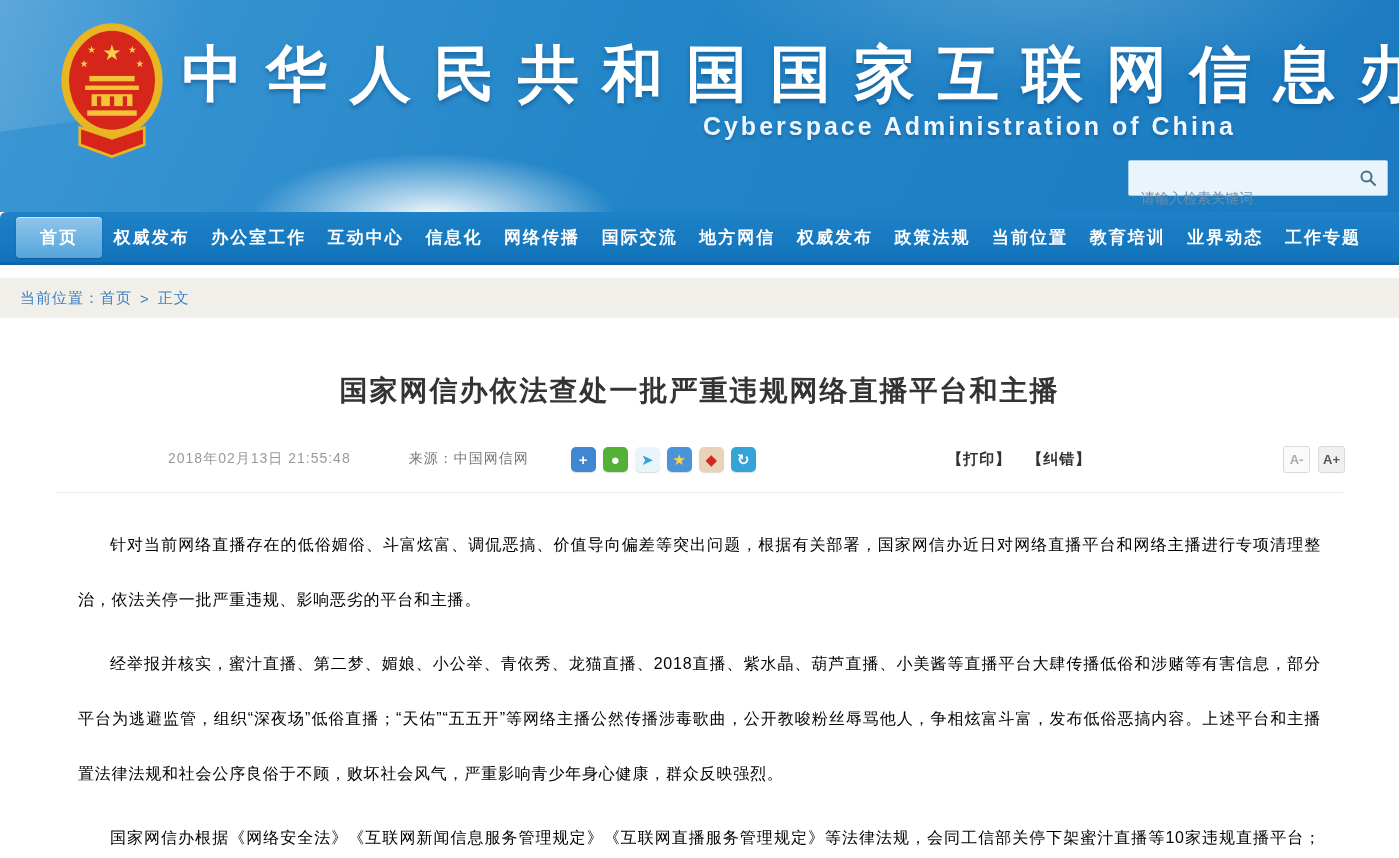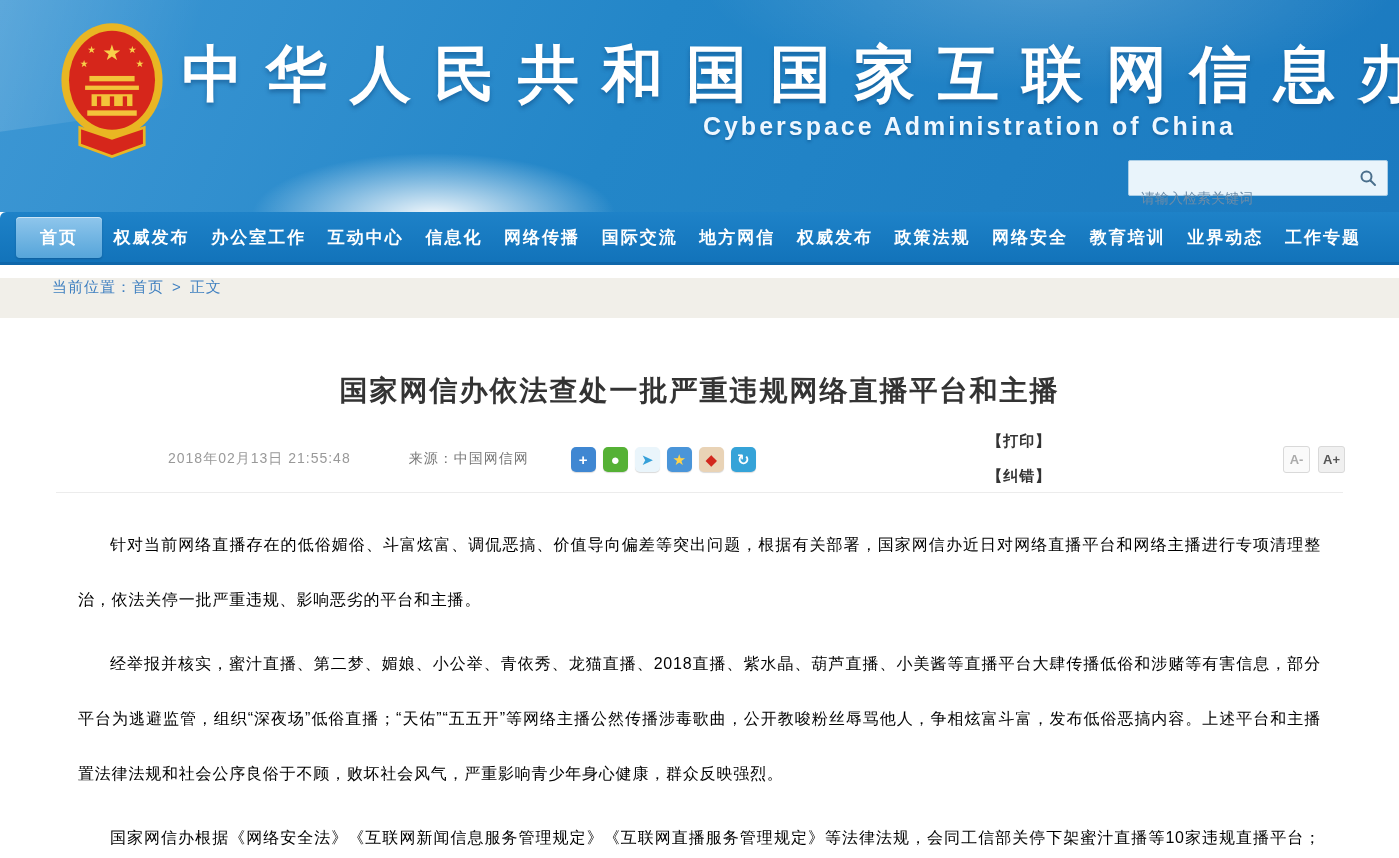--- a/index.html
+++ b/index.html
@@ -61,22 +61,22 @@
   }
   .nav-item.active {
     background:linear-gradient(#8fc6ec, #56a5da);
     border-radius:4px; padding:9px 24px;
     box-shadow:inset 0 1px 0 rgba(255,255,255,0.55), 0 1px 2px rgba(0,40,80,0.3);
   }
 
   
   .crumb-gap { height:13px; background:#ffffff; }
   .breadcrumb {
-    height:40px; background:#f1efe9; display:flex; align-items:flex-start;
-    padding-left:52px; font-size:15px; color:#4080c0; letter-spacing:1px;
+    height:40px; background:#f1efe9; display:flex; align-items:center;
+    padding-left:20px; font-size:15px; color:#4080c0; letter-spacing:1px;
   }
   .breadcrumb a { color:#4080c0; text-decoration:none; cursor:pointer; }
   .breadcrumb .sep { margin:0 8px; color:#4080c0; }
 
   
   .article { background:#fff; }
   .article-title {
     margin-top:54px; text-align:center;
     font-size:28px; font-weight:bold; color:#333333; letter-spacing:2px;
   }
@@ -86,21 +86,21 @@
   }
   .meta .date { font-size:14px; color:#999999; letter-spacing:1px; }
   .meta .source { font-size:14px; color:#777777; margin-left:58px; letter-spacing:1px;text-align:right; }
   .share { display:flex; gap:7px; margin-left:42px; }
   .share .si {
     width:25px; height:25px; border-radius:5px; cursor:pointer;
     display:flex; align-items:center; justify-content:center;
     font-size:15px; font-weight:bold; line-height:1;
     box-shadow:0 1px 1px rgba(0,0,0,0.15);
   }
-  .meta .act-group { margin-left:auto; display:flex; gap:16px;flex-direction:column; }
+  .meta .act-group { margin-left:auto; display:flex; gap:16px; }
   .meta .act { font-size:15px; color:#333333; font-weight:bold; cursor:pointer; letter-spacing:1px; }
   .meta .font-group { margin-left:auto; display:flex; gap:8px; }
   .font-btn {
     width:27px; height:27px; border:1px solid #d9d9d9; background:#fafafa; border-radius:3px;
     font-size:13px; color:#aaaaaa; font-weight:bold; cursor:pointer; font-family:inherit;
   }
   .font-btn.plus { color:#555555; background:#f0f0f0; }
   .divider { margin:16px 56px 0 56px; border-bottom:1px solid #ececec; }
 
   .body-text { padding:24px 78px 0 78px; }
@@ -153,21 +153,21 @@
     <span class="nav-item active">首页</span>
     <span class="nav-item">权威发布</span>
     <span class="nav-item">办公室工作</span>
     <span class="nav-item">互动中心</span>
     <span class="nav-item">信息化</span>
     <span class="nav-item">网络传播</span>
     <span class="nav-item">国际交流</span>
     <span class="nav-item">地方网信</span>
     <span class="nav-item">权威发布</span>
     <span class="nav-item">政策法规</span>
-    <span class="nav-item">网络安全</span>
+    <span class="nav-item">当前位置</span>
     <span class="nav-item">教育培训</span>
     <span class="nav-item">业界动态</span>
     <span class="nav-item">工作专题</span>
   </div>
 
   <div class="crumb-gap"></div>
 
   <div class="breadcrumb">
     <span>当前位置：</span>
     <a>首页</a>

